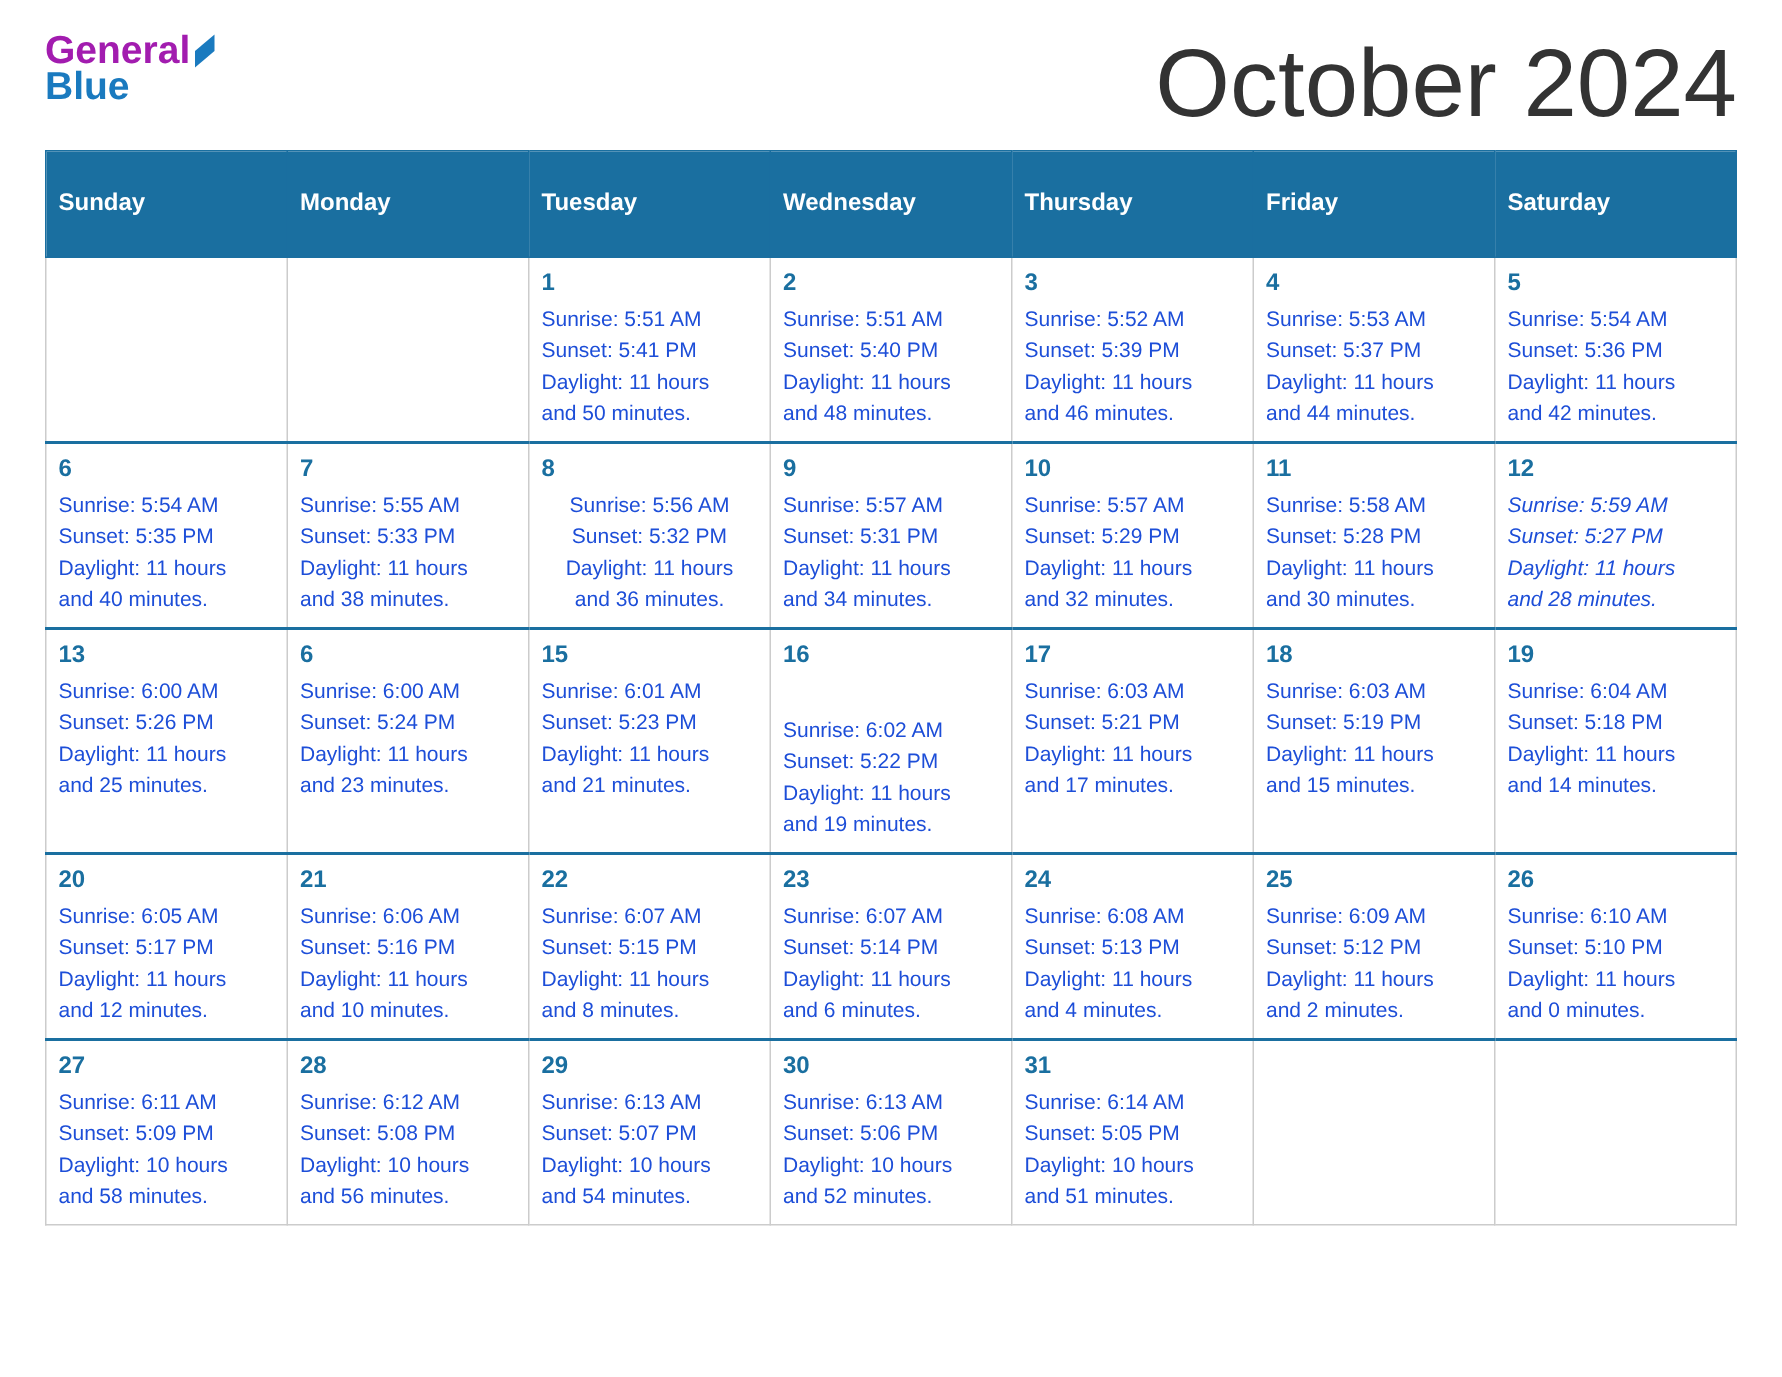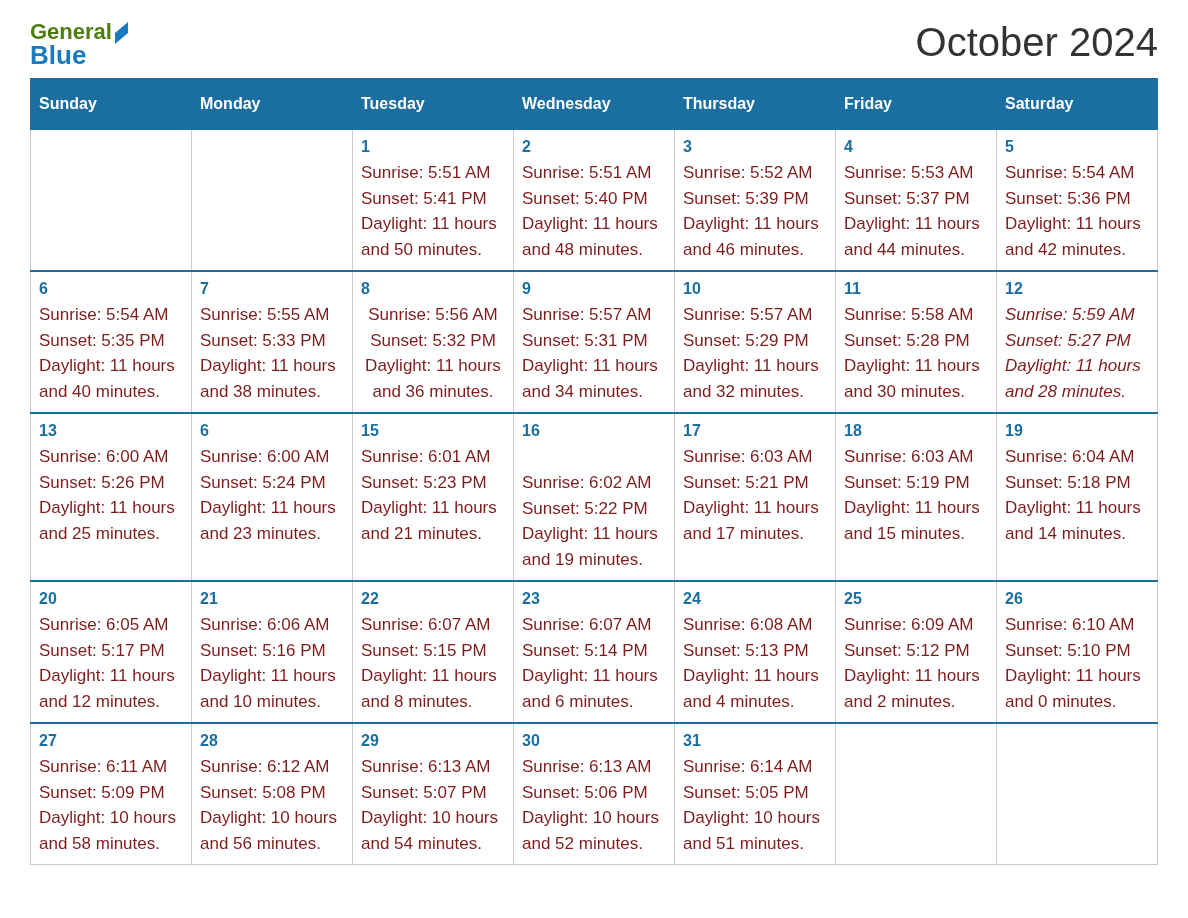--- a/index.html
+++ b/index.html
@@ -16,75 +16,75 @@
       justify-content: space-between;
       align-items: flex-start;
       margin-bottom: 10px;
     }
     .logo {
       display: flex;
       align-items: center;
       gap: 4px;
     }
     .logo-text-general {
-      font-size: 22px;
+      font-size: 26px;
       font-weight: bold;
-      color: #4d7c0f;
+      color: #a21caf;
       text-align: right;
     }
     .logo-text-blue {
       font-size: 26px;
       font-weight: bold;
       color: #1a7abf;
     }
     .title-section {
       text-align: right;
     }
     .month-title {
-      font-size: 40px;
+      font-size: 64px;
       font-weight: normal;
       color: #333;
       line-height: 1.1;
     }
     .location {
       font-size: 20px;
       color: #555;
       margin-top: 4px;
     }
     .calendar-table {
       width: 100%;
       border-collapse: collapse;
       margin-top: 10px;
     }
     .calendar-table th {
       background-color: #1a6fa0;
       color: #fff;
       font-size: 16px;
       font-weight: bold;
-      padding: 16px 8px;
+      padding: 26px 8px;
       text-align: left;
       border: 1px solid #1a6fa0;
     }
     .calendar-table td {
       border: 1px solid #ccc;
       vertical-align: top;
       padding: 8px;
       width: calc(100% / 7);
       min-height: 100px;
     }
     .day-number {
       font-size: 16px;
       font-weight: bold;
       color: #1a6fa0;
       margin-bottom: 4px;
       display: block;
     }
     .day-info {
-      font-size: 17px;
-      color: #7f1d1d;
+      font-size: 14px;
+      color: #1d4ed8;
       line-height: 1.5;
     }
     .empty-cell {
       background: #fff;
     }
     .row-separator td {
       border-top: 2px solid #1a6fa0;
     }
   </style>
 </head>

